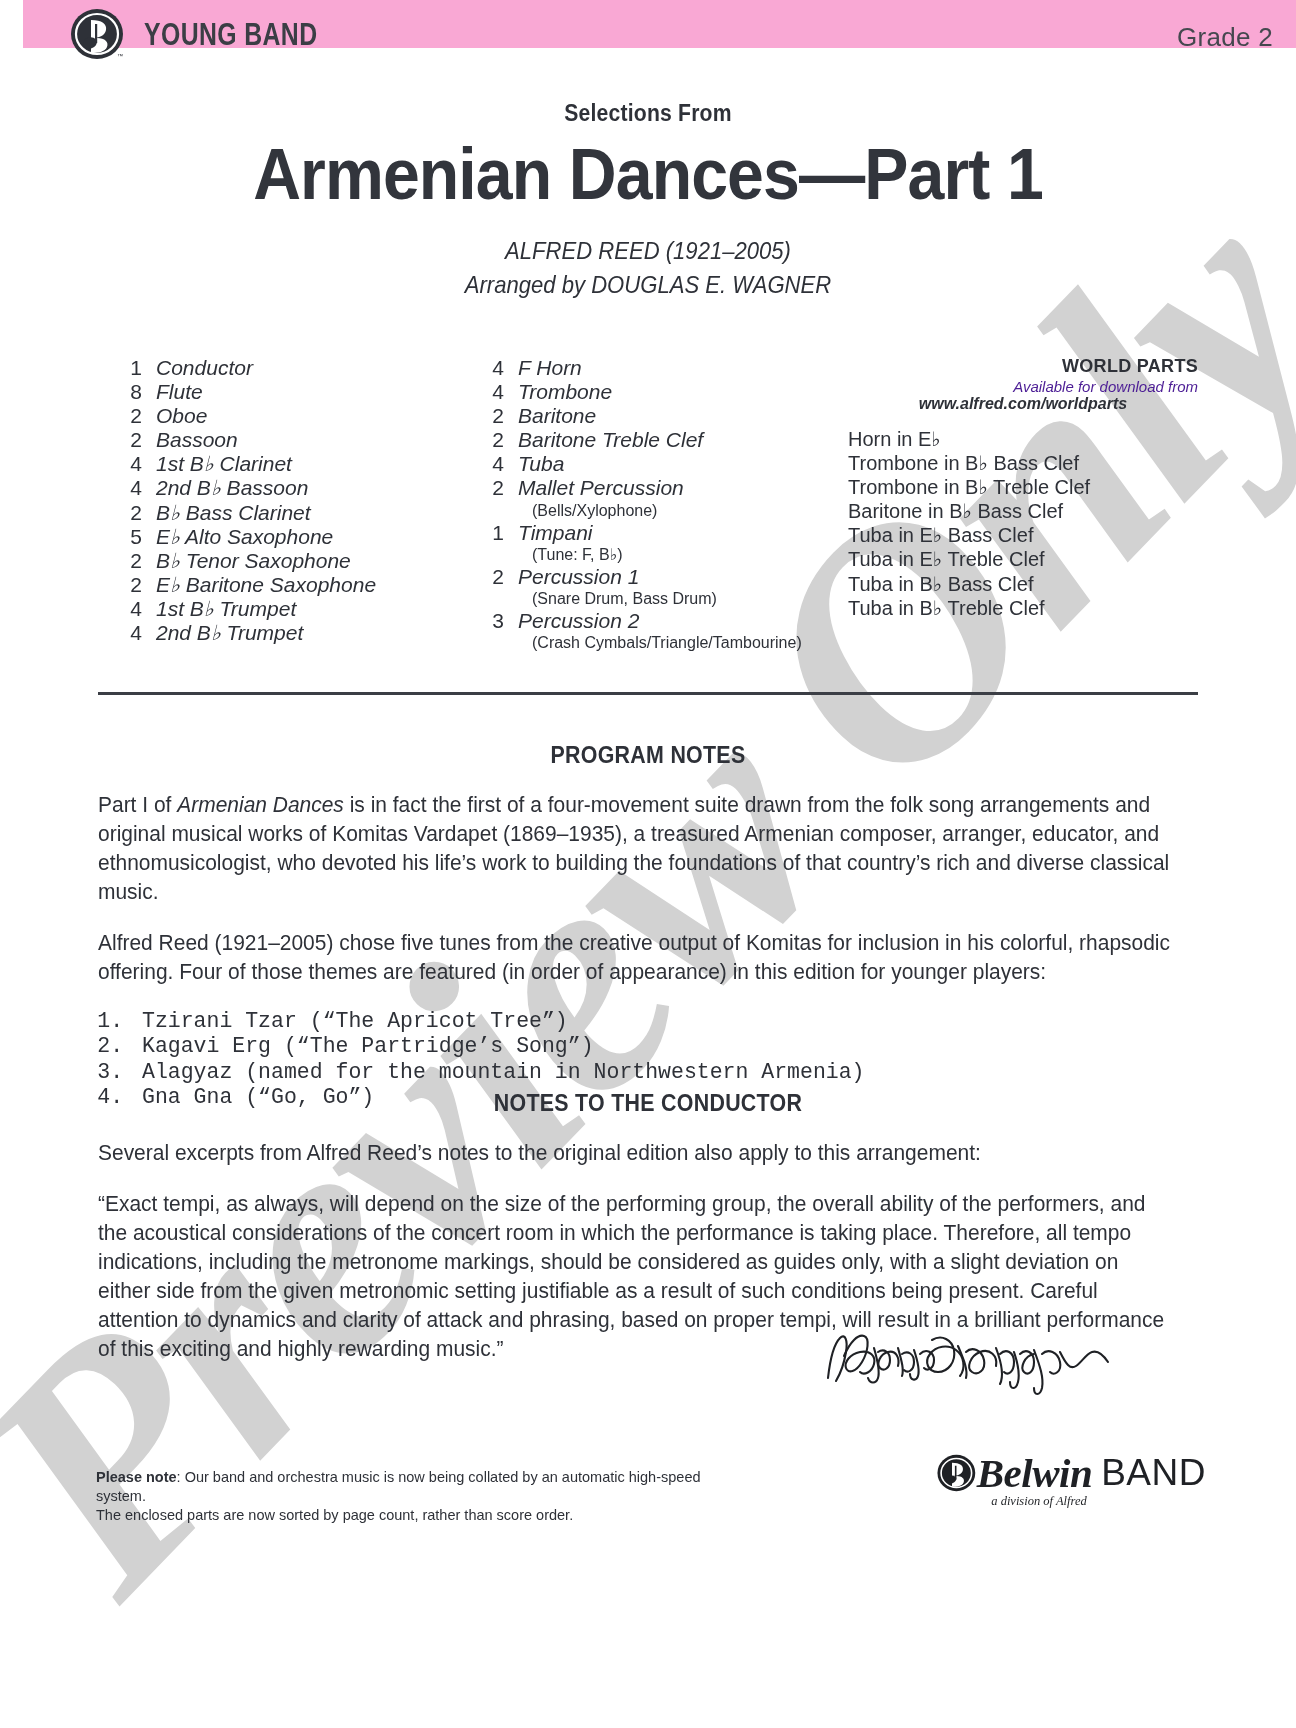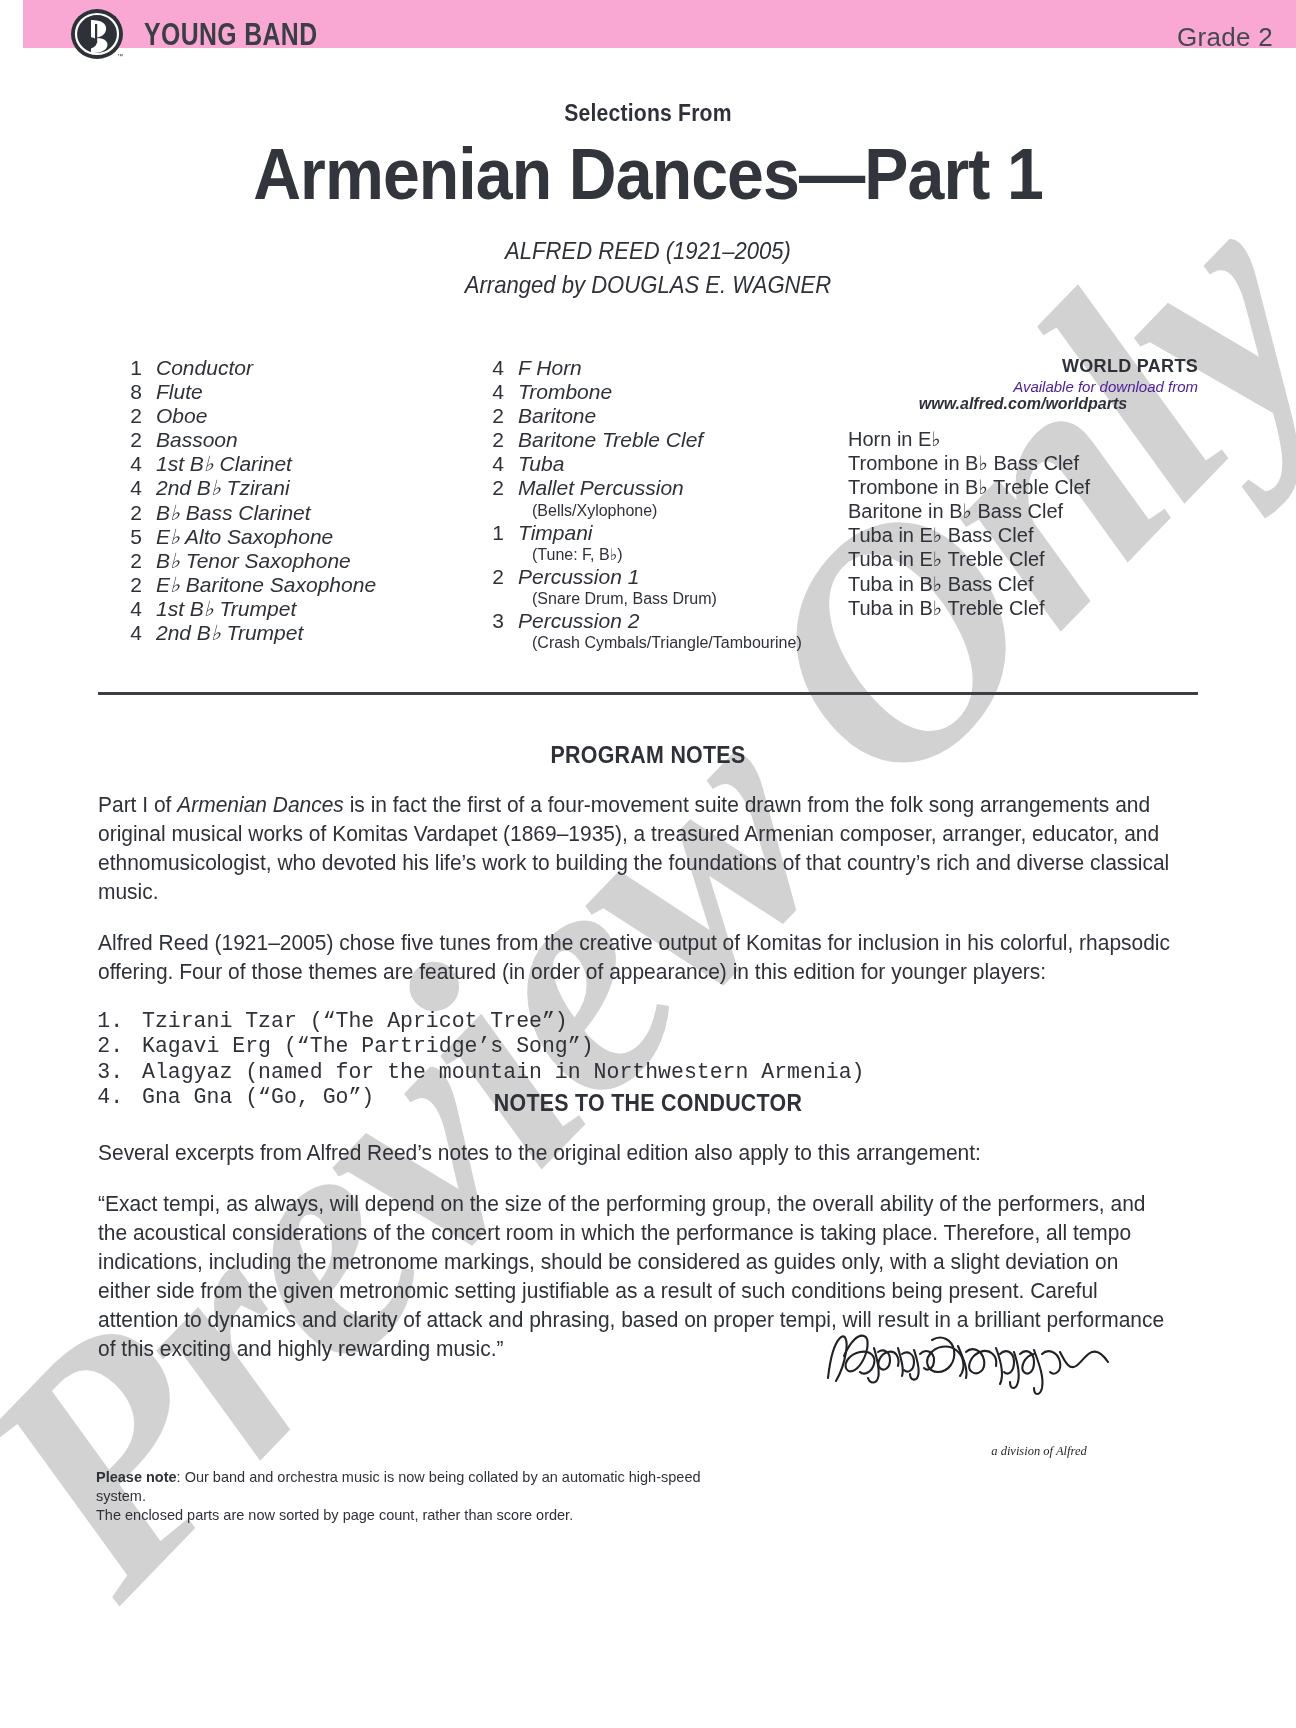--- a/index.html
+++ b/index.html
@@ -395,21 +395,21 @@
           <div class="instr-row">
             <span class="instr-qty">2</span>
             <span class="instr-name">Bassoon</span>
           </div>
           <div class="instr-row">
             <span class="instr-qty">4</span>
             <span class="instr-name">1st B♭ Clarinet</span>
           </div>
           <div class="instr-row">
             <span class="instr-qty">4</span>
-            <span class="instr-name">2nd B♭ Tzirani</span>
+            <span class="instr-name">2nd B♭ Bassoon</span>
           </div>
           <div class="instr-row">
             <span class="instr-qty">2</span>
             <span class="instr-name">B♭ Bass Clarinet</span>
           </div>
           <div class="instr-row">
             <span class="instr-qty">5</span>
             <span class="instr-name">E♭ Alto Saxophone</span>
           </div>
           <div class="instr-row">
@@ -532,16 +532,27 @@
       <path d="M240 34 C246 46 250 52 256 48 C262 44 266 36 272 34 C278 32 284 38 288 44"></path>
     </g>
   </svg>
 
   <div id="footer-note">
     <div><b>Please note</b><span>: Our band and orchestra music is now being collated by an automatic high-speed system.</span></div>
     <div>The enclosed parts are now sorted by page count, rather than score order.</div>
   </div>
 
   <div id="belwin-logo">
+    <div class="logo-row">
+      <svg width="54" height="50" viewBox="0 0 56 52">
+        <ellipse cx="28" cy="26" rx="26" ry="25" fill="#1f2125"></ellipse>
+        <ellipse cx="28" cy="26" rx="21" ry="20" fill="none" stroke="#ffffff" stroke-width="2.2"></ellipse>
+        <path d="M22 12 C33 12 38 16 37 22 C36 28 29 30 24 30 L28 30 C36 30 40 34 38 39 C36 44 29 45 22 45 Z" fill="#ffffff"></path>
+        <ellipse cx="21" cy="35" rx="7" ry="5.5" fill="#1f2125" transform="rotate(-18 21 35)"></ellipse>
+        <rect x="26" y="16" width="2.2" height="19" fill="#1f2125"></rect>
+      </svg>
+      <div class="logo-script">Belwin</div>
+      <div class="logo-band">BAND</div>
+    </div>
     <div class="logo-sub">a division of Alfred</div>
   </div>
 
 </div>
 
 </body></html>

